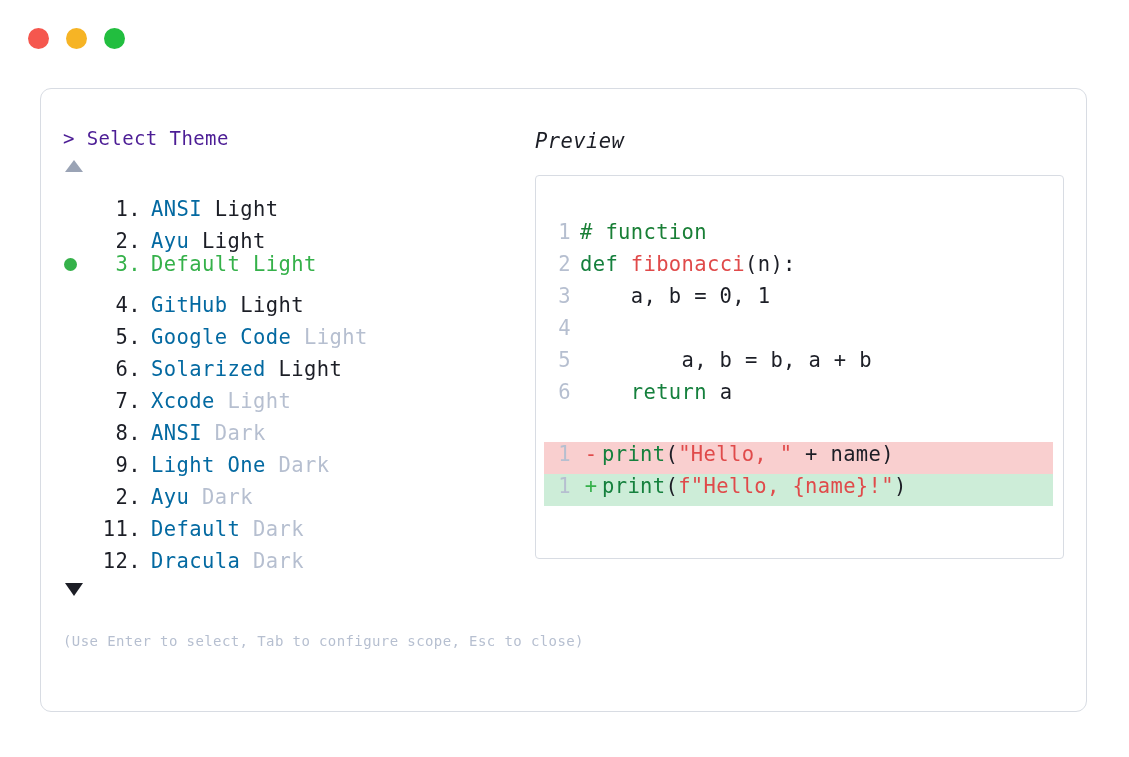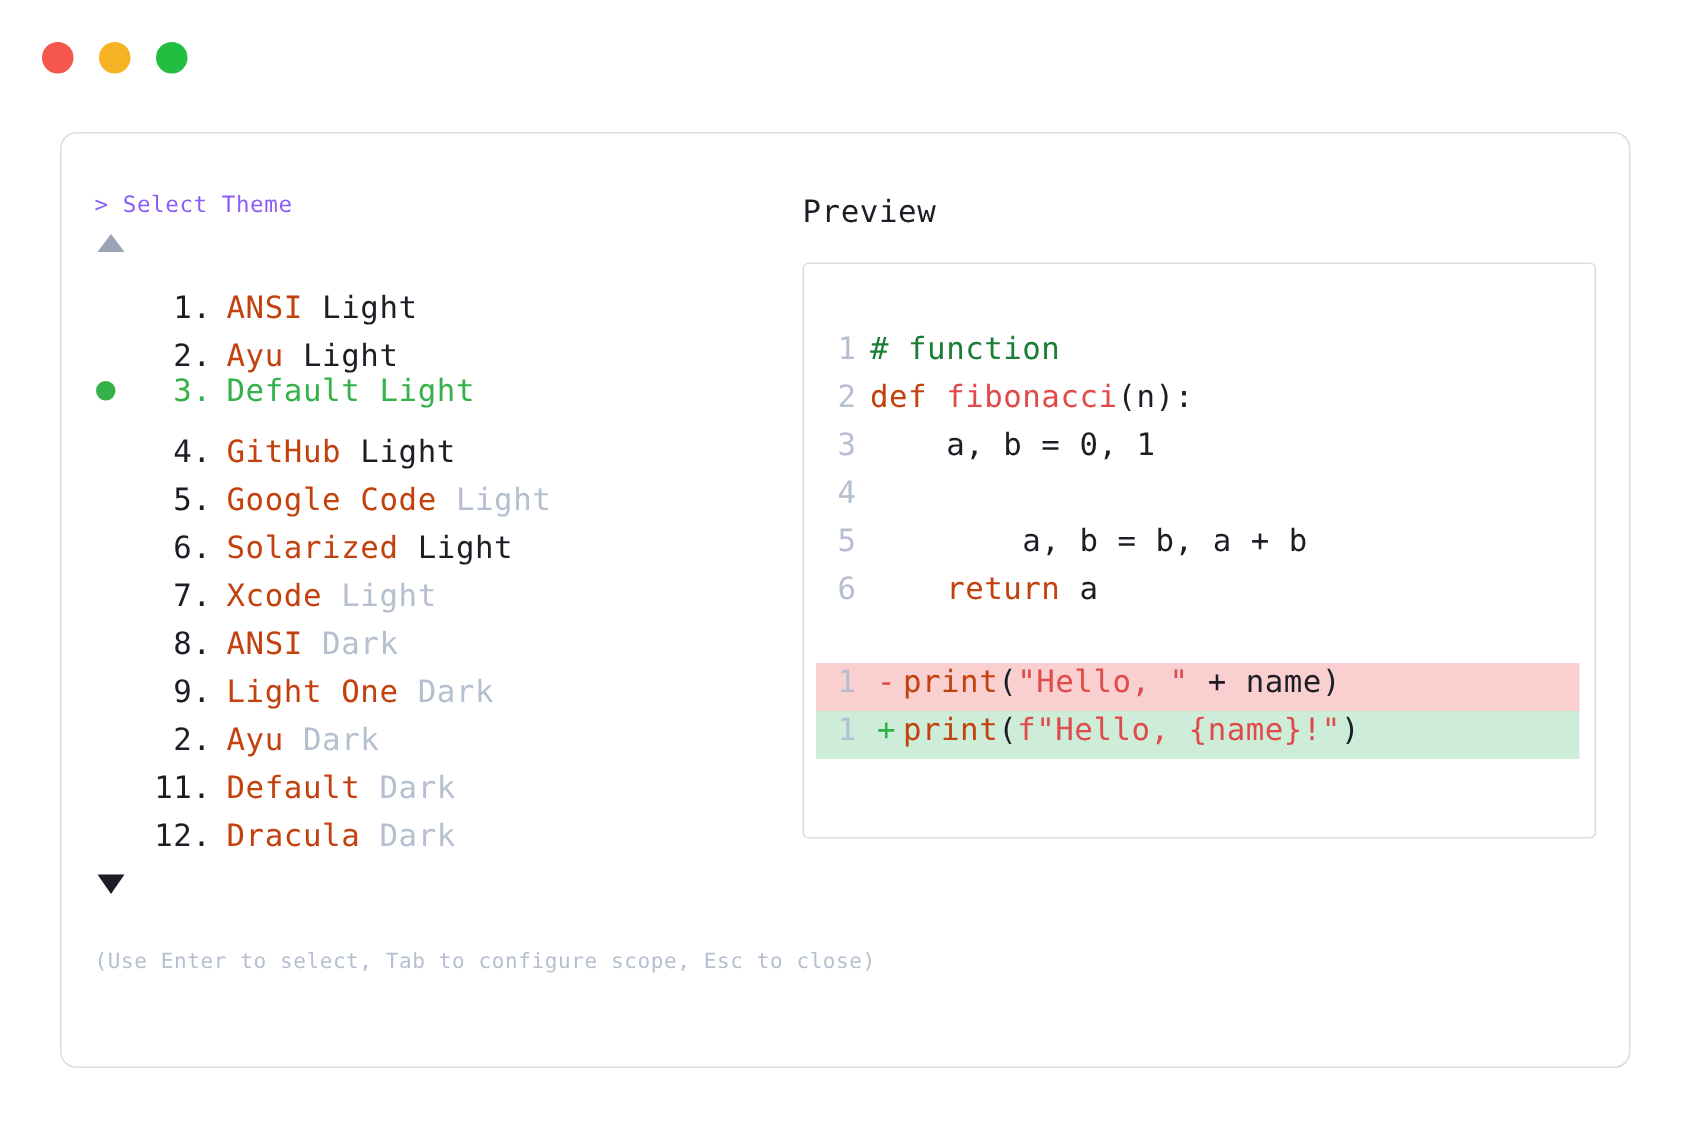--- a/index.html
+++ b/index.html
@@ -52,22 +52,22 @@
   }
 
   
   .selector {
     position: absolute;
     left: 22px;
     top: 40px;
     width: 460px;
   }
   .prompt-line {
-    font-size: 15px;
-    color: #8b5cf6;
+    font-size: 19px;
+    color: #4c1d95;
     letter-spacing: 0.4px;
     white-space: pre;
     line-height: 1.0;
   }
   .scroll-up {
     margin-top: 12px;
     margin-left: 2px;
     width: 0;
     height: 0;
     border-left: 9px solid transparent;
@@ -112,21 +112,21 @@
     border-radius: 50%;
     background: #35b14a;
     margin-left: 1px;
   }
   .num-cell {
     width: 48px;
     flex: 0 0 48px;
     text-align: right;
     color: #1c1e26;
   }
-  .name-cell { color: #c2410c; padding-left: 10px; }
+  .name-cell { color: #0369a1; padding-left: 10px; }
   .variant   { color: #b6bfd0; }
   .variant-strong { color: #1c1e26; }
   .theme-item.selected .num-cell,
   .theme-item.selected .name-cell,
   .theme-item.selected .variant,
   .theme-item.selected .variant-strong { color: #35b14a; }
 
   .hint {
     position: absolute;
     left: 22px;
@@ -142,20 +142,21 @@
     position: absolute;
     left: 494px;
     top: 40px;
     width: 530px;
   }
   .preview-title {
     font-size: 20.5px;
     color: #1c1e26;
     letter-spacing: 0.4px;
     white-space: pre;
+    font-style: italic;
   }
   .code-box {
     margin-top: 22px;
     box-sizing: border-box;
     width: 529px;
     height: 384px;
     border: 1.5px solid #d8dce3;
     border-radius: 4px;
     background: #ffffff;
     padding: 44px 0 0 0;
@@ -174,21 +175,21 @@
     flex: 0 0 44px;
     text-align: right;
     color: #b6bfd0;
     padding-right: 9px;
     box-sizing: border-box;
   }
   .code-txt { color: #1c1e26; }
   .spacer-line { height: 30px; }
 
   .tok-comment { color: #197f36; }
-  .tok-kw      { color: #c2410c; }
+  .tok-kw      { color: #15803d; }
   .tok-fn      { color: #e04a4a; }
   .tok-str     { color: #e04a4a; }
   .tok-plain   { color: #1c1e26; }
 
   .diff-line { position: relative; }
   .diff-line .diff-bg {
     position: absolute;
     left: 8px;
     right: 10px;
     top: 0;

